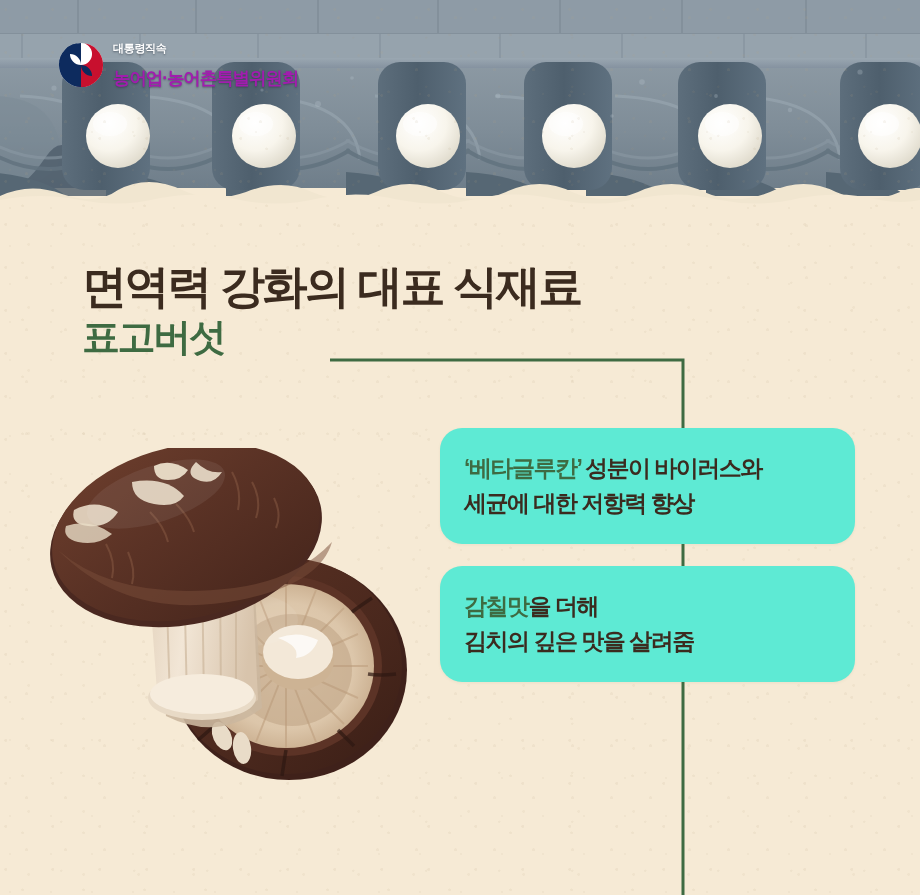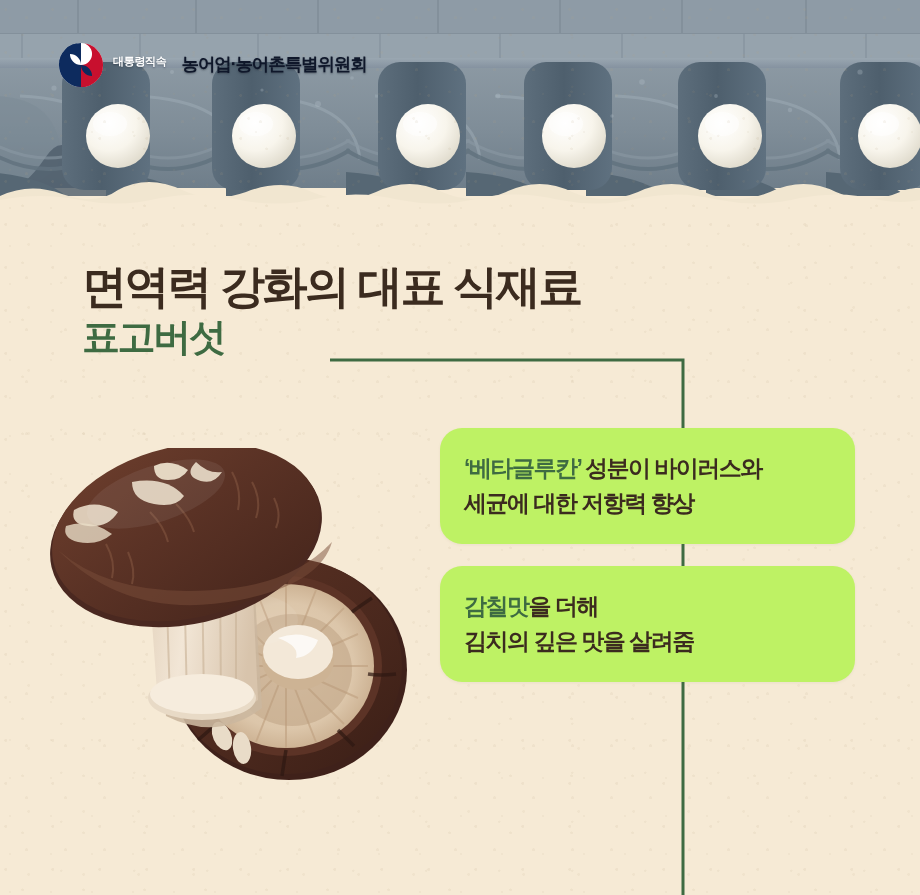--- a/index.html
+++ b/index.html
@@ -49,33 +49,33 @@
   .logo-block {
     position: absolute;
     top: 42px;
     left: 58px;
     display: flex;
     align-items: center;
     gap: 9px;
     z-index: 6;
   }
   .logo-mark { width: 46px; height: 46px; flex: none; }
-  .logo-text { display: flex; gap: 15px; }
+  .logo-text { display: flex; flex-direction: column; gap: 15px; }
   .logo-sub {
     font-size: 11px;
     font-weight: 700;
     color: #ffffff;
     letter-spacing: -0.3px;
     line-height: 1.1;
     text-shadow: 0 1px 2px rgba(40,50,60,.55);
   }
   .logo-main {
     font-size: 17.5px;
     font-weight: 800;
-    color: #0f172a;
+    color: #a21caf;
     letter-spacing: -1.1px;
     line-height: 1.1;
     text-shadow: 0 1px 2px rgba(40,50,60,.55);
   }
 
   
   .title-area {
     position: absolute;
     top: 262px;
     left: 82px;
@@ -125,21 +125,21 @@
     position: absolute;
     left: 440px;
     top: 428px;
     width: 415px;
     z-index: 5;
     display: flex;
     flex-direction: column;
     gap: 22px;
   }
   .card {
-    background: #bef264;
+    background: #5eead4;
     border-radius: 22px;
     padding: 22px 22px 22px 24px;
     min-height: 116px;
     display: flex;
     flex-direction: column;
     justify-content: center;
     gap: 4px;
     box-shadow: 0 1px 3px rgba(120,100,70,.08);
   }
   .card-line {

